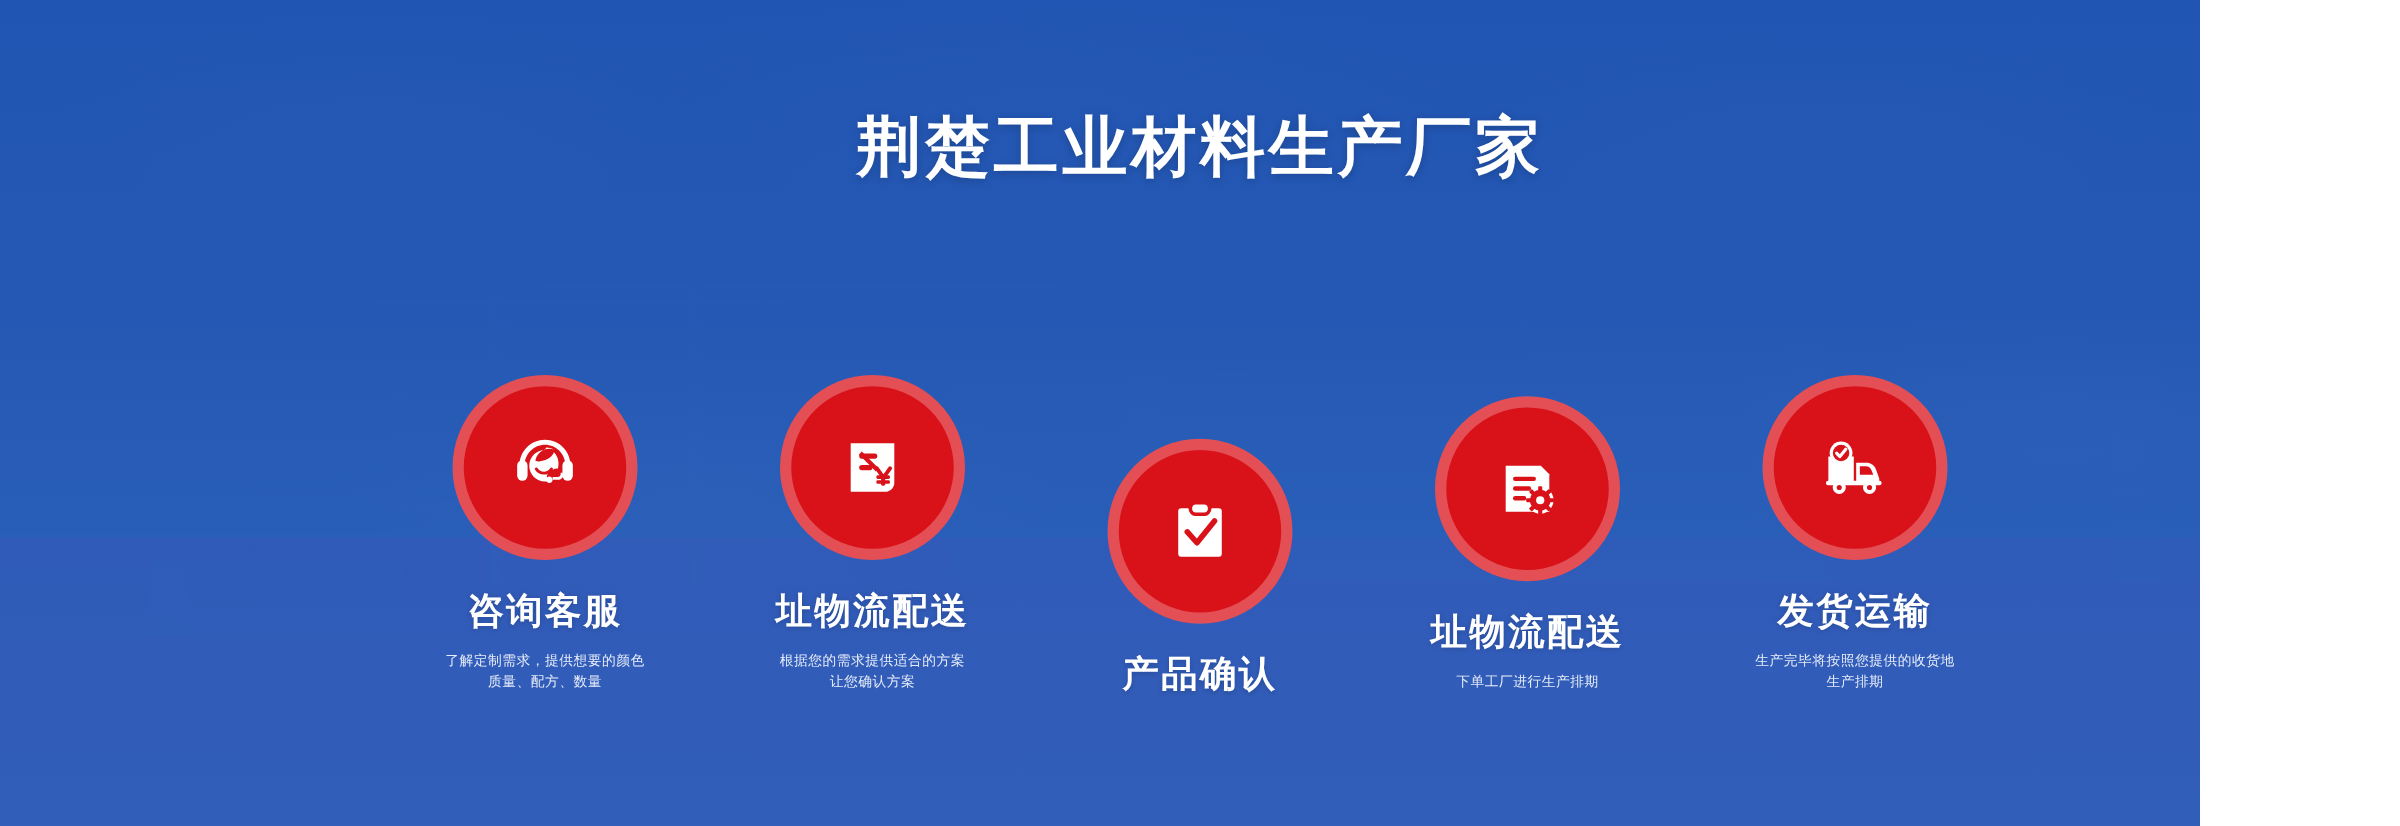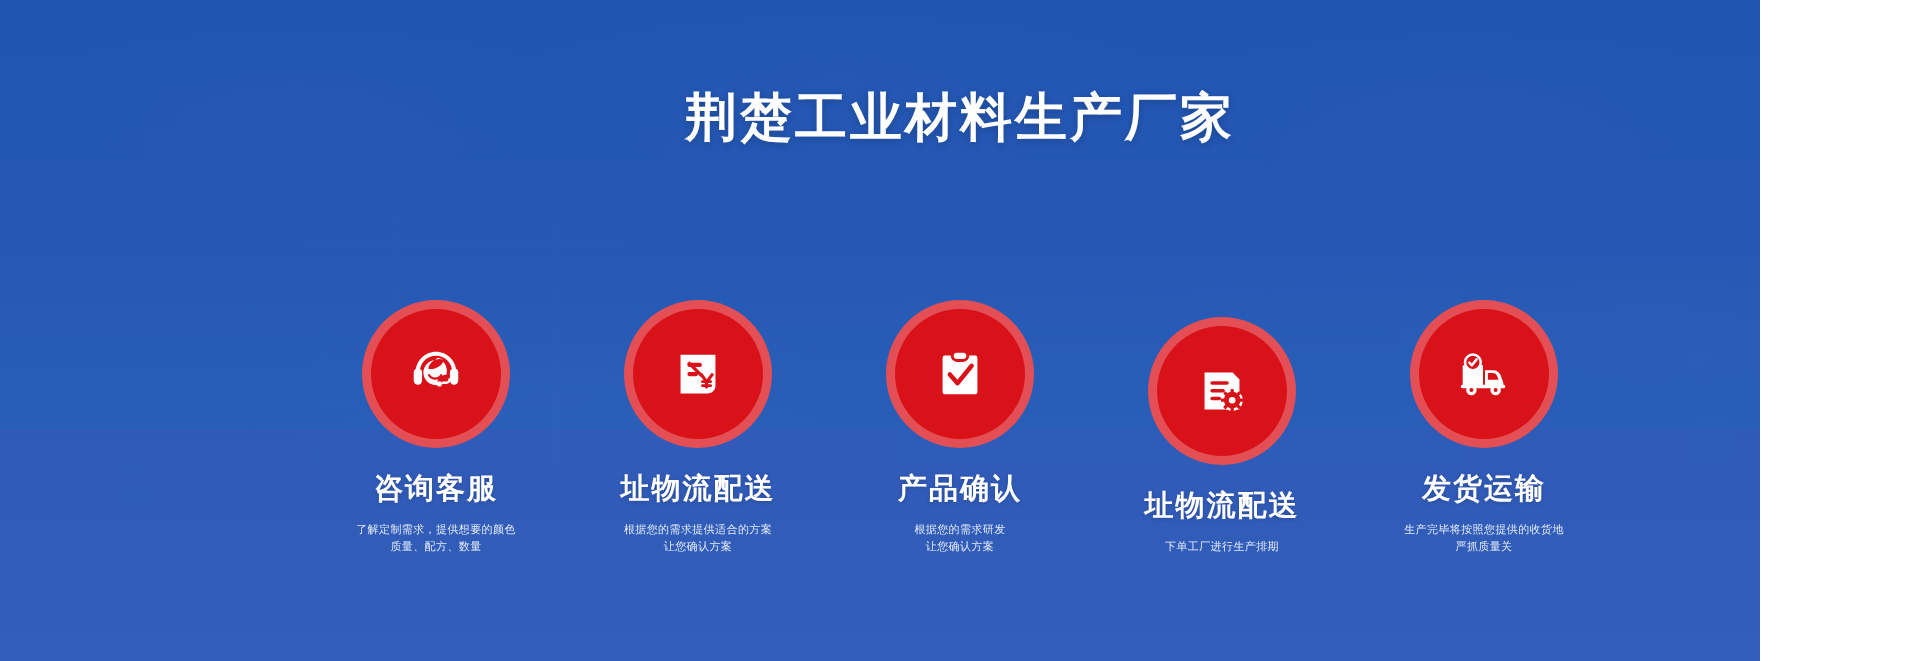--- a/index.html
+++ b/index.html
@@ -251,24 +251,20 @@
         <div class="step-circle">
           <svg viewBox="0 0 64 64">
             <g>
               <rect x="14" y="13" width="36" height="40" rx="2.4" fill="#ffffff"></rect>
               <rect x="24" y="8.5" width="16" height="9.5" rx="4.75" fill="#ffffff" stroke="#d9121a" stroke-width="3"></rect>
               <path d="M21.5 32.5 L29.5 41.5 L44 23.5" stroke="#d9121a" stroke-width="4.6" fill="none" stroke-linecap="round" stroke-linejoin="round"></path>
             </g>
           </svg>
         </div>
         <div class="step-title">产品确认</div>
-        <div class="step-desc">
-          <span>根据您的需求研发</span>
-          <span>让您确认方案</span>
-        </div>
       </div>
 
       <div class="step">
         <div class="step-circle">
           <svg viewBox="0 0 64 64">
             <g>
               <path fill="#ffffff" d="M14 13h29l7 7v31H14V13z"></path>
               <rect x="20" y="22" width="19" height="3.6" rx="1.8" fill="#d9121a"></rect>
               <rect x="20" y="30" width="15" height="3.6" rx="1.8" fill="#d9121a"></rect>
               <rect x="20" y="38" width="11" height="3.6" rx="1.8" fill="#d9121a"></rect>
@@ -311,19 +307,19 @@
               <circle cx="20.5" cy="20" r="9.4"></circle>
             </g>
             <circle cx="20.5" cy="20" r="6.8" fill="#d9121a"></circle>
             <path d="M16.8 20.2 L19.5 23 L24.4 16.9" stroke="#ffffff" stroke-width="2.6" fill="none" stroke-linecap="round" stroke-linejoin="round"></path>
             <path d="M36 31h5.2c1.9 0 3.6 1.2 4.3 3l1.6 4H36v-7z" fill="#d9121a"></path>
           </svg>
         </div>
         <div class="step-title">发货运输</div>
         <div class="step-desc">
           <span>生产完毕将按照您提供的收货地</span>
-          <span>严抓质量关</span>
+          <span>生产排期</span>
         </div>
       </div>
 
     </div>
   </div>
 </div>
 
 </body></html>

